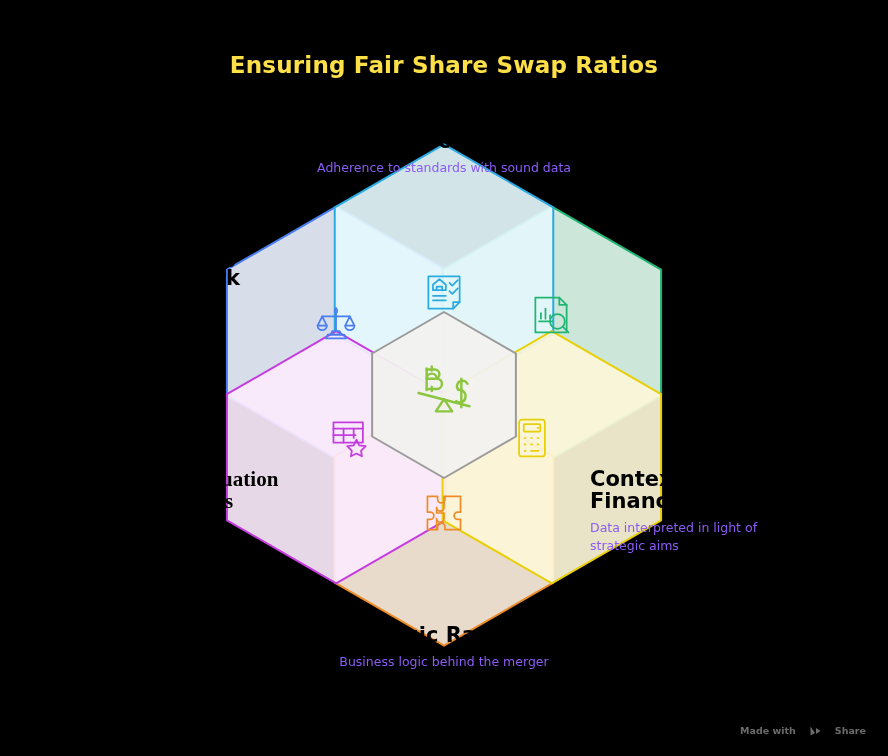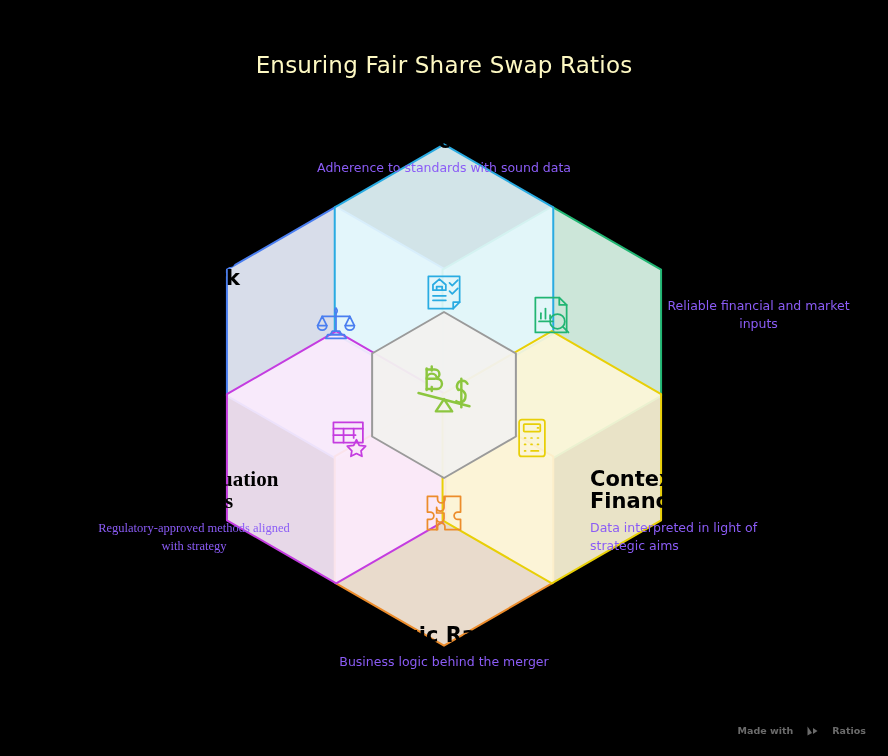--- a/index.html
+++ b/index.html
@@ -8,22 +8,22 @@
     background:#000000;
     font-family:"DejaVu Sans", sans-serif;
     overflow:hidden;
     position:relative;
   }
   #stage{position:absolute;inset:0;width:888px;height:756px;}
 
   .page-title{
     position:absolute;left:0;top:52px;width:888px;
     text-align:center;
-    font-size:23px;font-weight:normal;letter-spacing:.2px;
-    color:#fef9c3;
+    font-size:23px;font-weight:bold;letter-spacing:.2px;
+    color:#fde047;
   }
 
   .node-label{position:absolute;}
   .node-title{
     font-size:21px;font-weight:bold;line-height:22px;
   }
   .node-desc{
     font-size:12.5px;line-height:18px;color:#8b5cf6;margin-top:7px;
   }
 
@@ -143,42 +143,40 @@
     <div class="node-title">Compliant Valuation Process</div>
     <div class="node-desc">Adherence to standards with sound data</div>
   </div>
 
   <div class="node-label lbl-regulatory">
     <div class="node-title">Regulatory Framework</div>
   </div>
 
   <div class="node-label lbl-datacoll">
     <div class="node-title">Data Collection &amp; Verification</div>
-    <div class="node-desc">Reliable financial and market inputs</div>
   </div>
 
   <div class="node-label lbl-justified">
     <div class="node-title">Justified Valuation Methods</div>
-    <div class="node-desc">Regulatory-approved methods aligned with strategy</div>
   </div>
 
   <div class="node-label lbl-strategic">
     <div class="node-title">Strategic Rationale</div>
     <div class="node-desc">Business logic behind the merger</div>
   </div>
 
   <div class="node-label lbl-context">
     <div class="node-title">Contextualized Financial Analysis</div>
     <div class="node-desc">Data interpreted in light of strategic aims</div>
   </div>
 
   <div class="watermark">
     <span>Made with</span>
     <span class="wm-logo">
       <svg width="11" height="10" viewBox="0 0 11 10">
         <path d="M0.5 0.5 L0.5 9.5 L5 7 Z" fill="#6b6b6b"></path>
         <path d="M6 2 L10.5 5 L6 8 Z" fill="#6b6b6b"></path>
       </svg>
     </span>
-    <span>Ratios</span>
+    <span>Share</span>
   </div>
 
 </div>
 
 </body></html>

